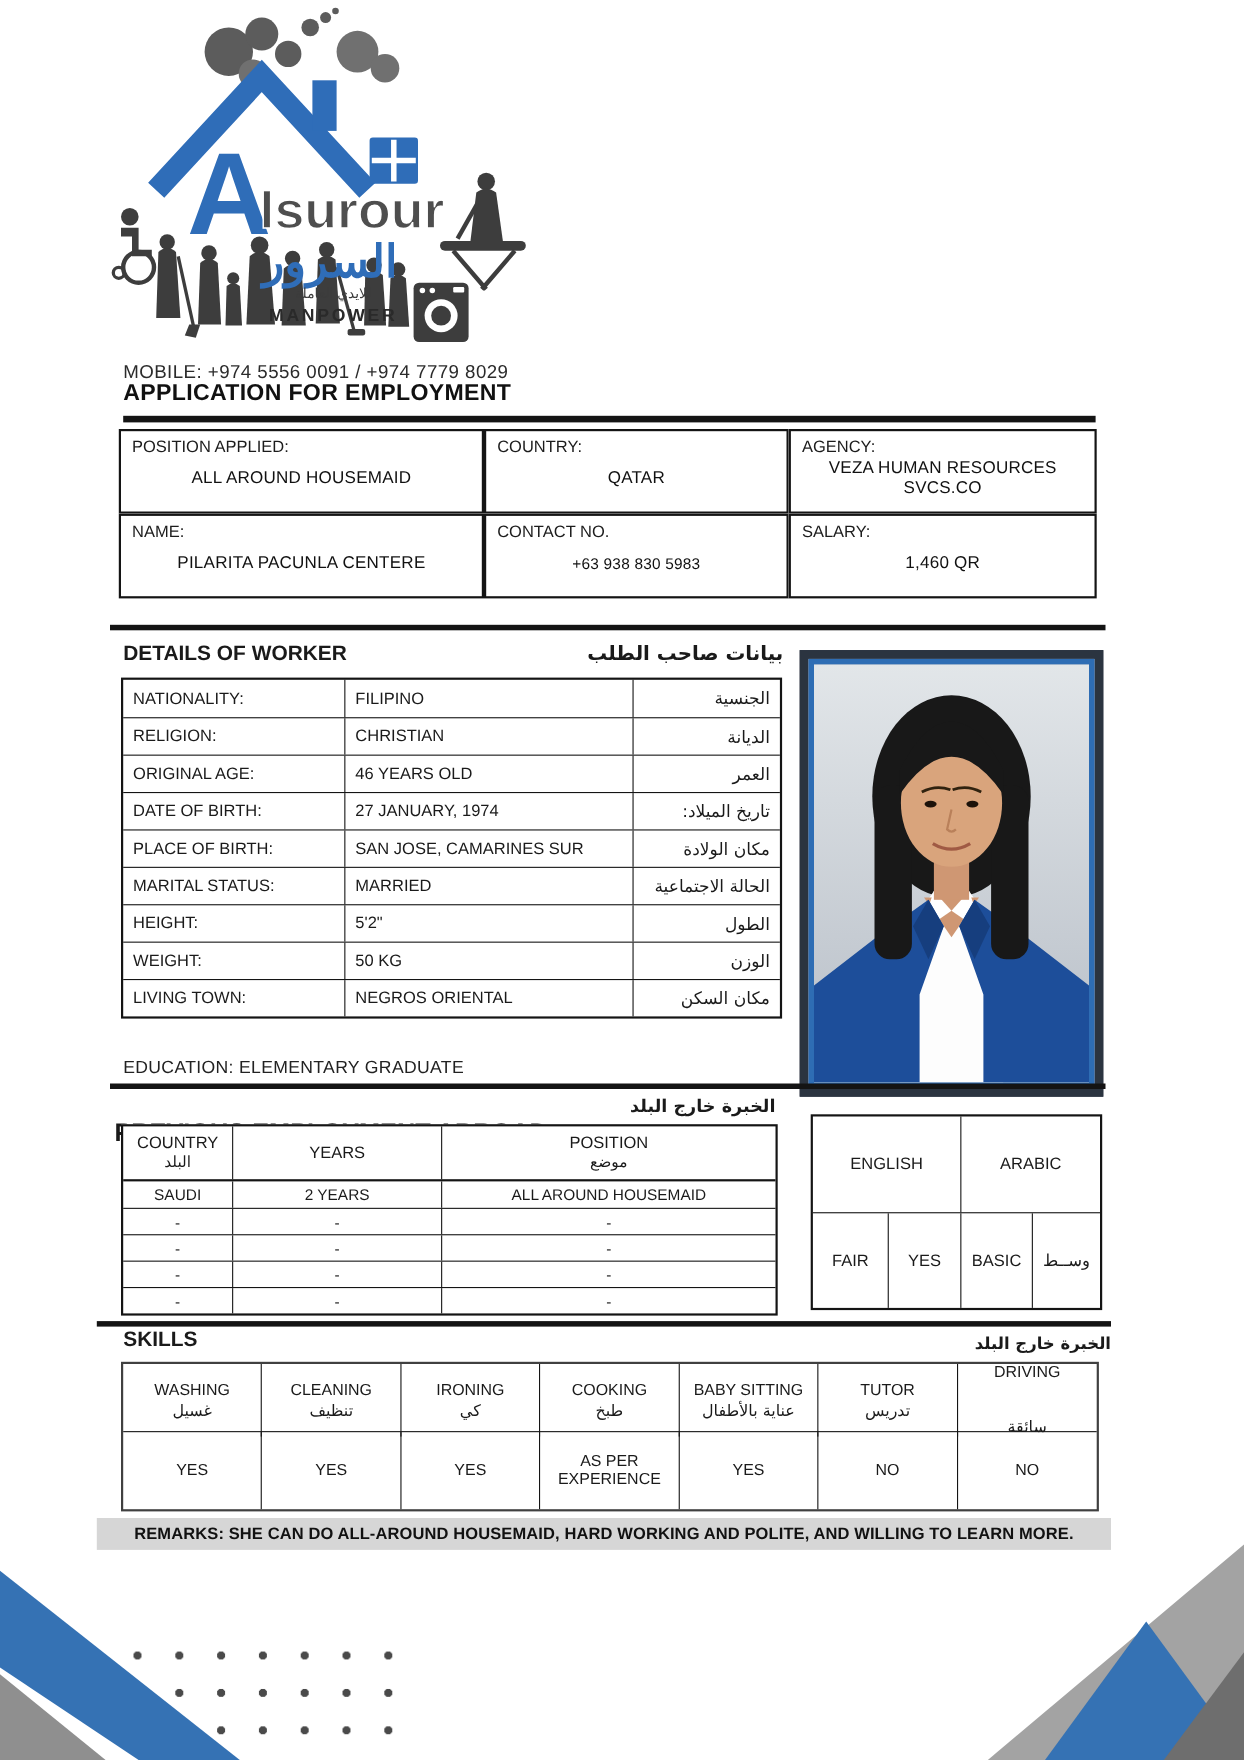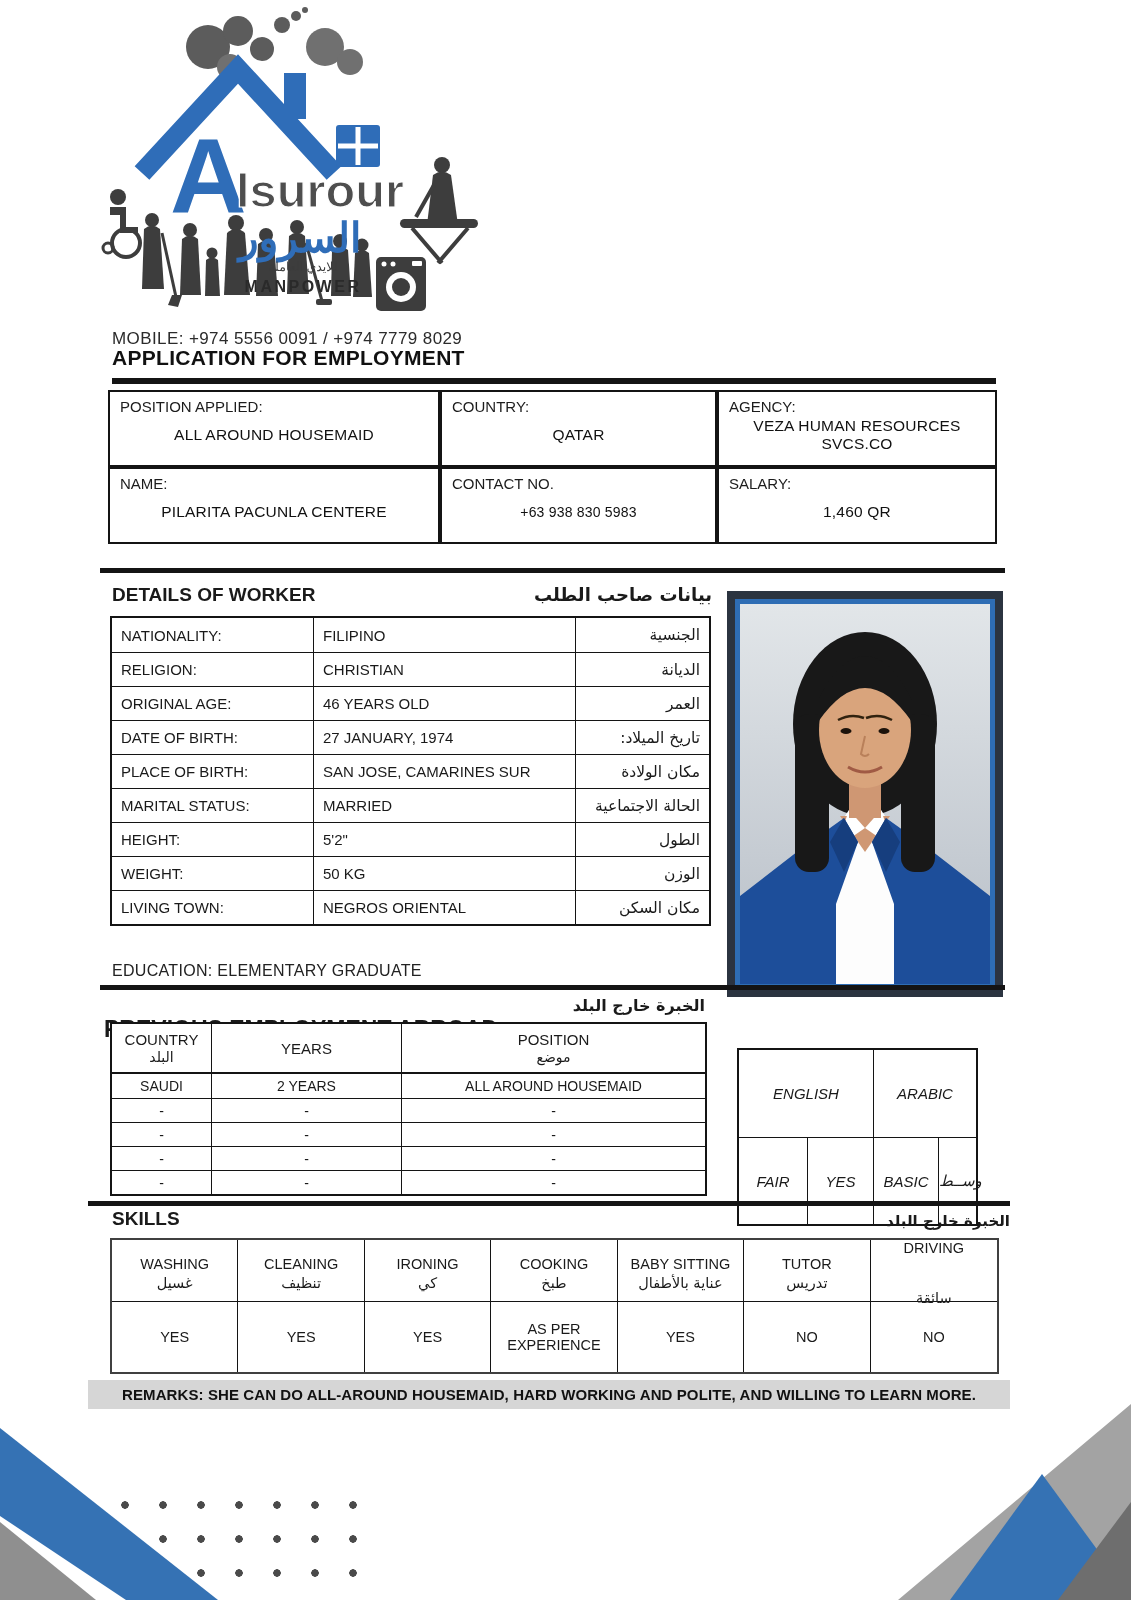--- a/index.html
+++ b/index.html
@@ -63,21 +63,21 @@
   .emp-hcell { display:flex; flex-direction:column; align-items:center; justify-content:center; gap:1px;
                font-size:15px; border-right:1px solid #141414; }
   .emp-hcell:last-child { border-right:none; }
   .emp-hcell .sub { font-size:14px; }
   .e-row { display:grid; grid-template-columns:100px 190px 1fr; height:24px; }
   .e-row + .e-row { border-top:1px solid #141414; }
   .e-cell { display:flex; align-items:center; justify-content:center; font-size:14px; border-right:1px solid #141414; }
   .e-cell:last-child { border-right:none; }
 
   
-  .lang-table { left:737px; top:1048px; width:241px; border:2px solid #141414; background:#fff;font-style:italic; }
+  .lang-table { left:737px; top:1013px; width:265px; border:2px solid #141414; background:#fff; }
   .lang-top { display:grid; grid-template-columns:135px 1fr; height:87px; }
   .lang-bottom { display:grid; grid-template-columns:69px 66px 65px 1fr; height:87px; border-top:1px solid #141414; }
   .l-cell { display:flex; align-items:center; justify-content:center; font-size:15px; border-right:1px solid #141414; text-align:center; }
   .l-cell:last-child { border-right:none; }
 
   
   .skills-table { left:110px; top:1238px; width:889px; border:2px solid #404040; background:#fff; }
   .skills-head { display:grid; grid-template-columns:repeat(7,1fr); height:62px; border-bottom:1.5px solid #141414; }
   .skill-h { display:flex; flex-direction:column; align-items:center; justify-content:center; gap:3px;
              font-size:14.5px; border-right:1px solid #141414; text-align:center; padding:0 4px; }

